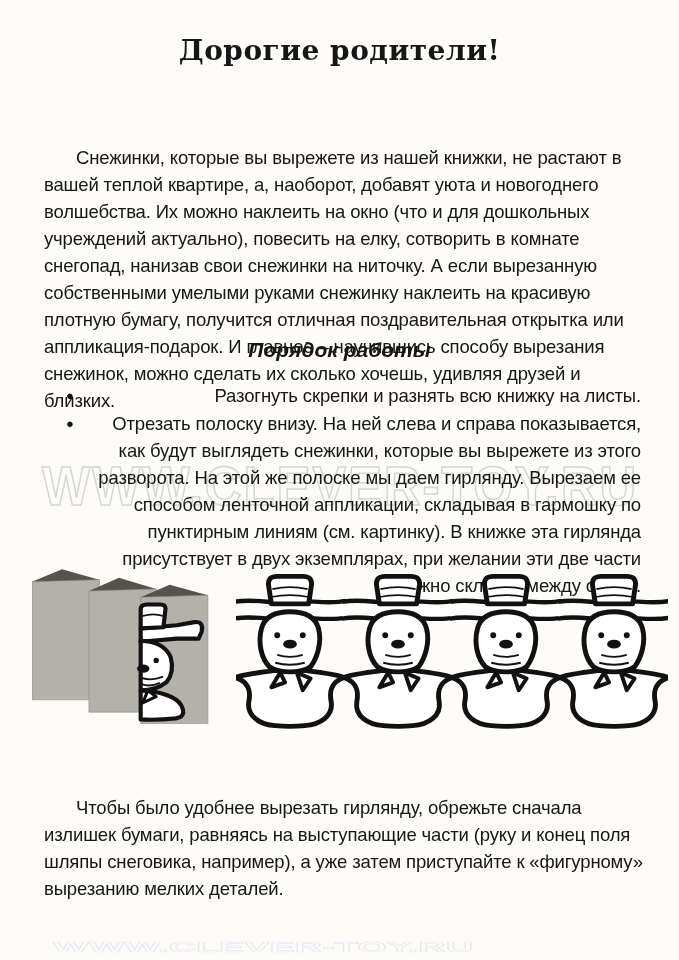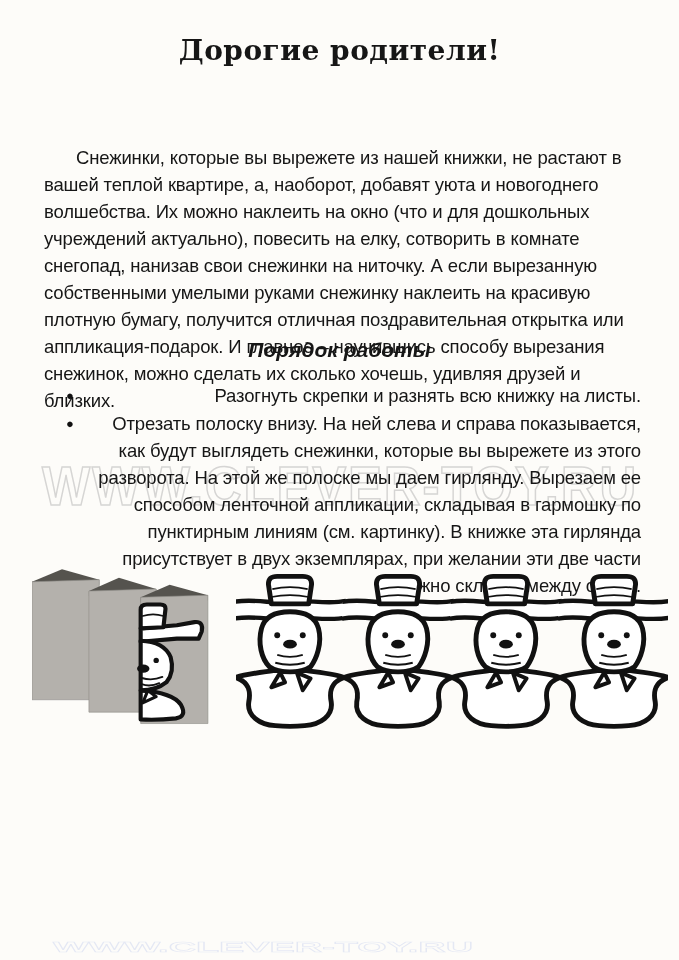--- a/index.html
+++ b/index.html
@@ -132,19 +132,20 @@
         </g>
       </defs>
       <use href="#sm" x="0"></use>
       <use href="#sm" x="110"></use>
       <use href="#sm" x="220"></use>
       <use href="#sm" x="330"></use>
     </svg>
   </div>
 
   <div class="outro">
+    <p class="body-text indent">Чтобы было удобнее вырезать гирлянду, обрежьте сначала излишек бумаги, равняясь на выступающие части (руку и конец поля шляпы снеговика, например), а уже затем приступайте к «фигурному» вырезанию мелких деталей.</p>
   </div>
 
   <svg class="watermark-bottom" width="430" height="20" viewBox="0 0 430 20">
     <text x="215" y="15" text-anchor="middle" textLength="420" lengthAdjust="spacingAndGlyphs" font-family="Liberation Sans, sans-serif" font-weight="bold" font-size="15" fill="none" stroke="#5b79d8" stroke-width="0.6" opacity="0.15">WWW.CLEVER-TOY.RU</text>
   </svg>
 
 </div>
 
 </body></html>

